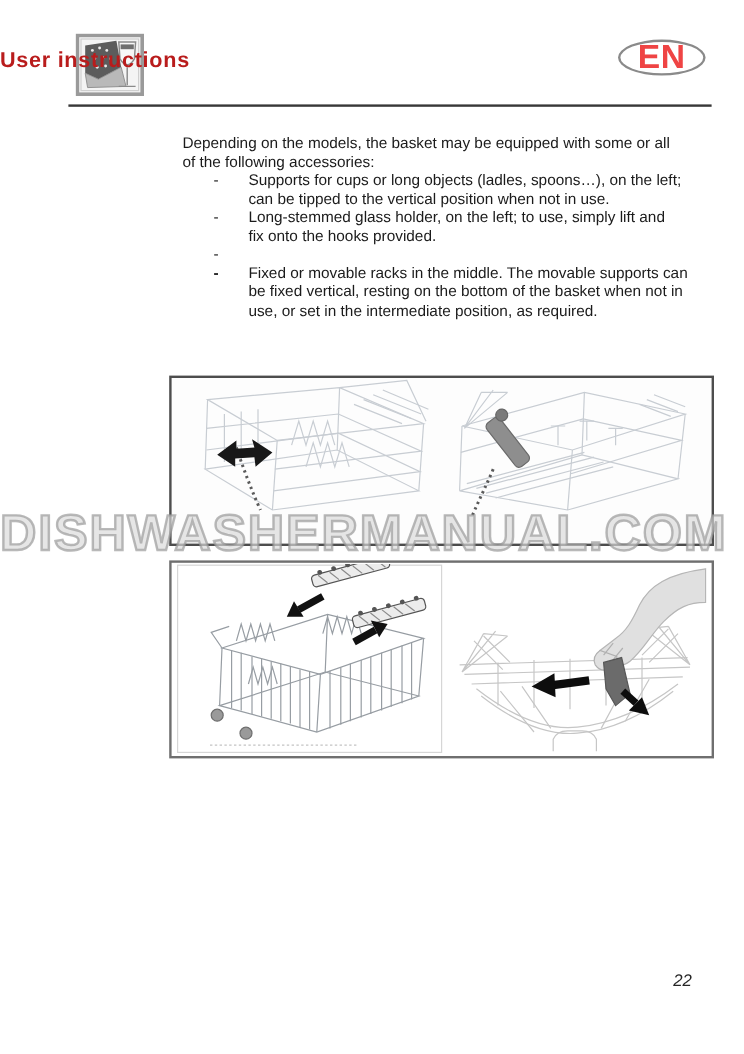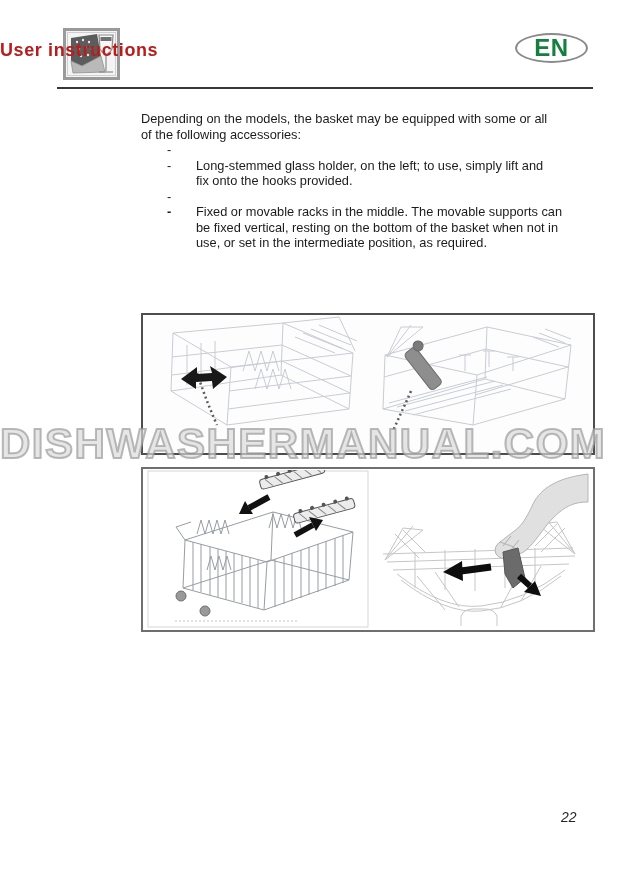--- a/index.html
+++ b/index.html
@@ -11,27 +11,27 @@
   
   .logo { position:absolute; left:63px; top:28px; width:57px; height:52px; }
   .page-title {
     position:absolute; left:0; top:40px; width:604px; text-align:left;
     font-size:18px; font-weight:bold; color:#b91c1c; letter-spacing:0.6px;
   }
   .en-badge {
     position:absolute; left:515px; top:33px; width:69px; height:26px;
     border:2px solid #8a8a8a; border-radius:50%;
     display:flex; align-items:center; justify-content:center;
-    font-size:24px; font-weight:bold; color:#15803d; letter-spacing:0.5px;
+    font-size:28px; font-weight:bold; color:#ef4444; letter-spacing:0.5px;
   }
   .header-rule { position:absolute; left:57px; top:87px; width:536px; height:2px; background:#383838; }
 
   
   .content {
-    position:absolute; left:141px; top:111px; width:437px;
+    position:absolute; left:152px; top:111px; width:437px;
     font-size:12.8px; line-height:15.5px; color:#1b1b1b;
   }
   .intro { margin:0; white-space:pre-line; }
   .bullets { margin:0; padding:0; list-style:none; }
   .bullet { display:flex; }
   .bullet .marker { flex:none; margin-left:26px; width:29px; }
   .bullet .marker.bold-marker { font-weight:bold; }
   .bullet .btext { flex:1; white-space:pre-line; }
 
   
@@ -83,20 +83,22 @@
   <div class="page-title">User instructions</div>
   <div class="en-badge">EN</div>
   <div class="header-rule"></div>
 
   <div class="content">
     <p class="intro">Depending on the models, the basket may be equipped with some or all
 of the following accessories:</p>
     <ul class="bullets">
       <li class="bullet">
         <span class="marker">-</span>
+        <span class="btext">Supports for cups or long objects (ladles, spoons…), on the left;
+can be tipped to the vertical position when not in use.</span>
       </li>
       <li class="bullet">
         <span class="marker">-</span>
         <span class="btext">Long-stemmed glass holder, on the left; to use, simply lift and
 fix onto the hooks provided.</span>
       </li>
       <li class="bullet">
         <span class="marker">-</span>
       </li>
       <li class="bullet">

